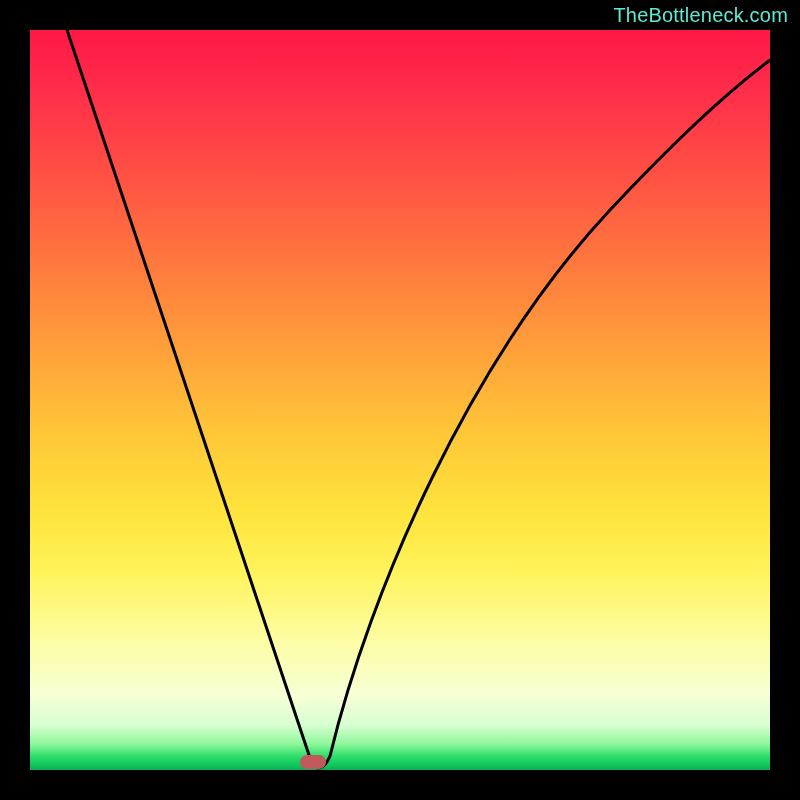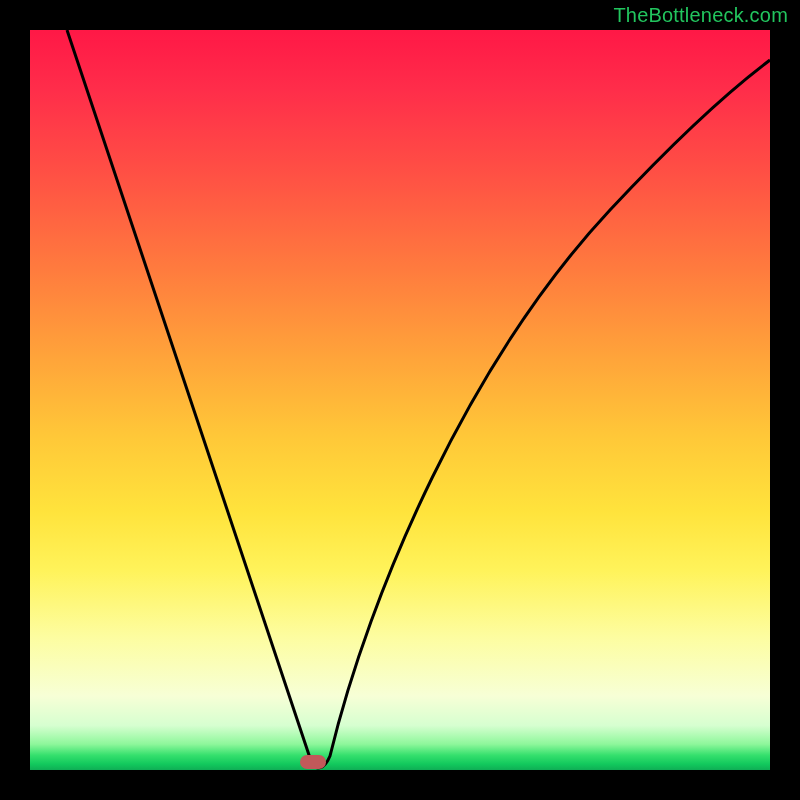--- a/index.html
+++ b/index.html
@@ -40,21 +40,21 @@
       #8ef79b 96.5%,
       #35e06d 98%,
       #12c95d 99.2%,
       #0fae55 100%
     );
   }
   .watermark {
     position: absolute;
     top: 4px;
     right: 12px;
-    color: #22c55e;
+    color: #5eead4;
     font-size: 20px;
     font-weight: 500;
     letter-spacing: 0.2px;
     user-select: none;
   }
   svg.curve {
     position: absolute;
     left: 0;
     top: 0;
     width: 740px;

